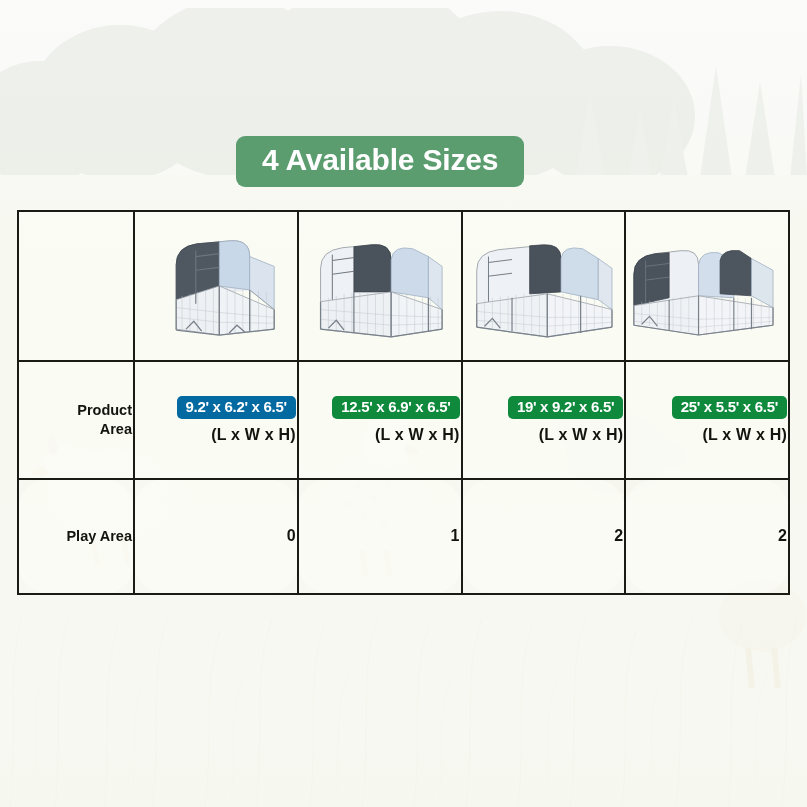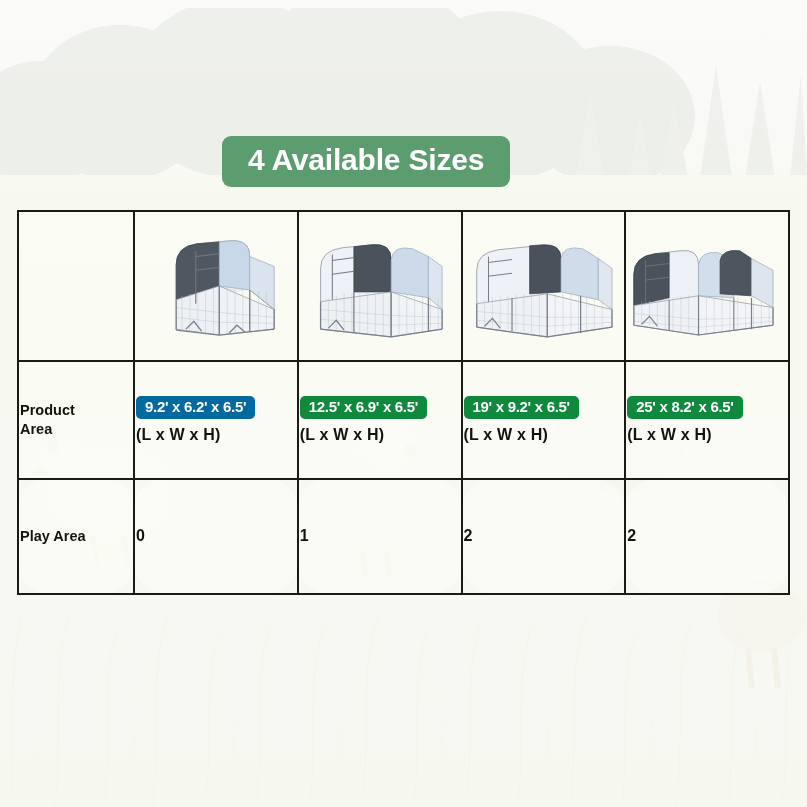--- a/index.html
+++ b/index.html
@@ -55,21 +55,21 @@
     background: rgba(255,255,255,0.55);
   }
   .chicken {
     position: absolute;
     opacity: 0.30;
   }
 
   
   .title-badge {
     position: absolute;
-    left: 222px;
+    left: 236px;
     top: 136px;
     padding: 9px 26px 12px 26px;
     border-radius: 9px;
     color: #ffffff;
     font-size: 30px;
     font-weight: bold;
     letter-spacing: -0.2px;
     line-height: 1;
     white-space: nowrap;
   }
@@ -83,21 +83,21 @@
     height: 385px;
   }
   table.compare {
     width: 100%;
     height: 100%;
     border-collapse: collapse;
     table-layout: fixed;
   }
   table.compare td {
     border: 2px solid #1b1b16;
-    text-align: left;
+    text-align: right;
     vertical-align: middle;
     background: rgba(252, 253, 247, 0.60);
   }
   td.label-col {
     width: 112px;
     font-size: 14.5px;
     font-weight: bold;
     color: #14140f;
     line-height: 1.3;
   }
@@ -371,21 +371,21 @@
         </td>
         <td>
           <div class="size-pill" style="background: rgb(15, 138, 60);">12.5' x 6.9' x 6.5'</div>
           <div class="size-sub">(L x W x H)</div>
         </td>
         <td>
           <div class="size-pill" style="background: rgb(15, 138, 60);">19' x 9.2' x 6.5'</div>
           <div class="size-sub">(L x W x H)</div>
         </td>
         <td>
-          <div class="size-pill" style="background: rgb(15, 138, 60);">25' x 8.2' x 6.5'</div>
+          <div class="size-pill" style="background: rgb(15, 138, 60);">25' x 5.5' x 6.5'</div>
           <div class="size-sub">(L x W x H)</div>
         </td>
       </tr>
 
       <tr class="row-play">
         <td class="label-col">Play Area</td>
         <td>
           <span class="count-val">0</span>
         </td>
         <td>

